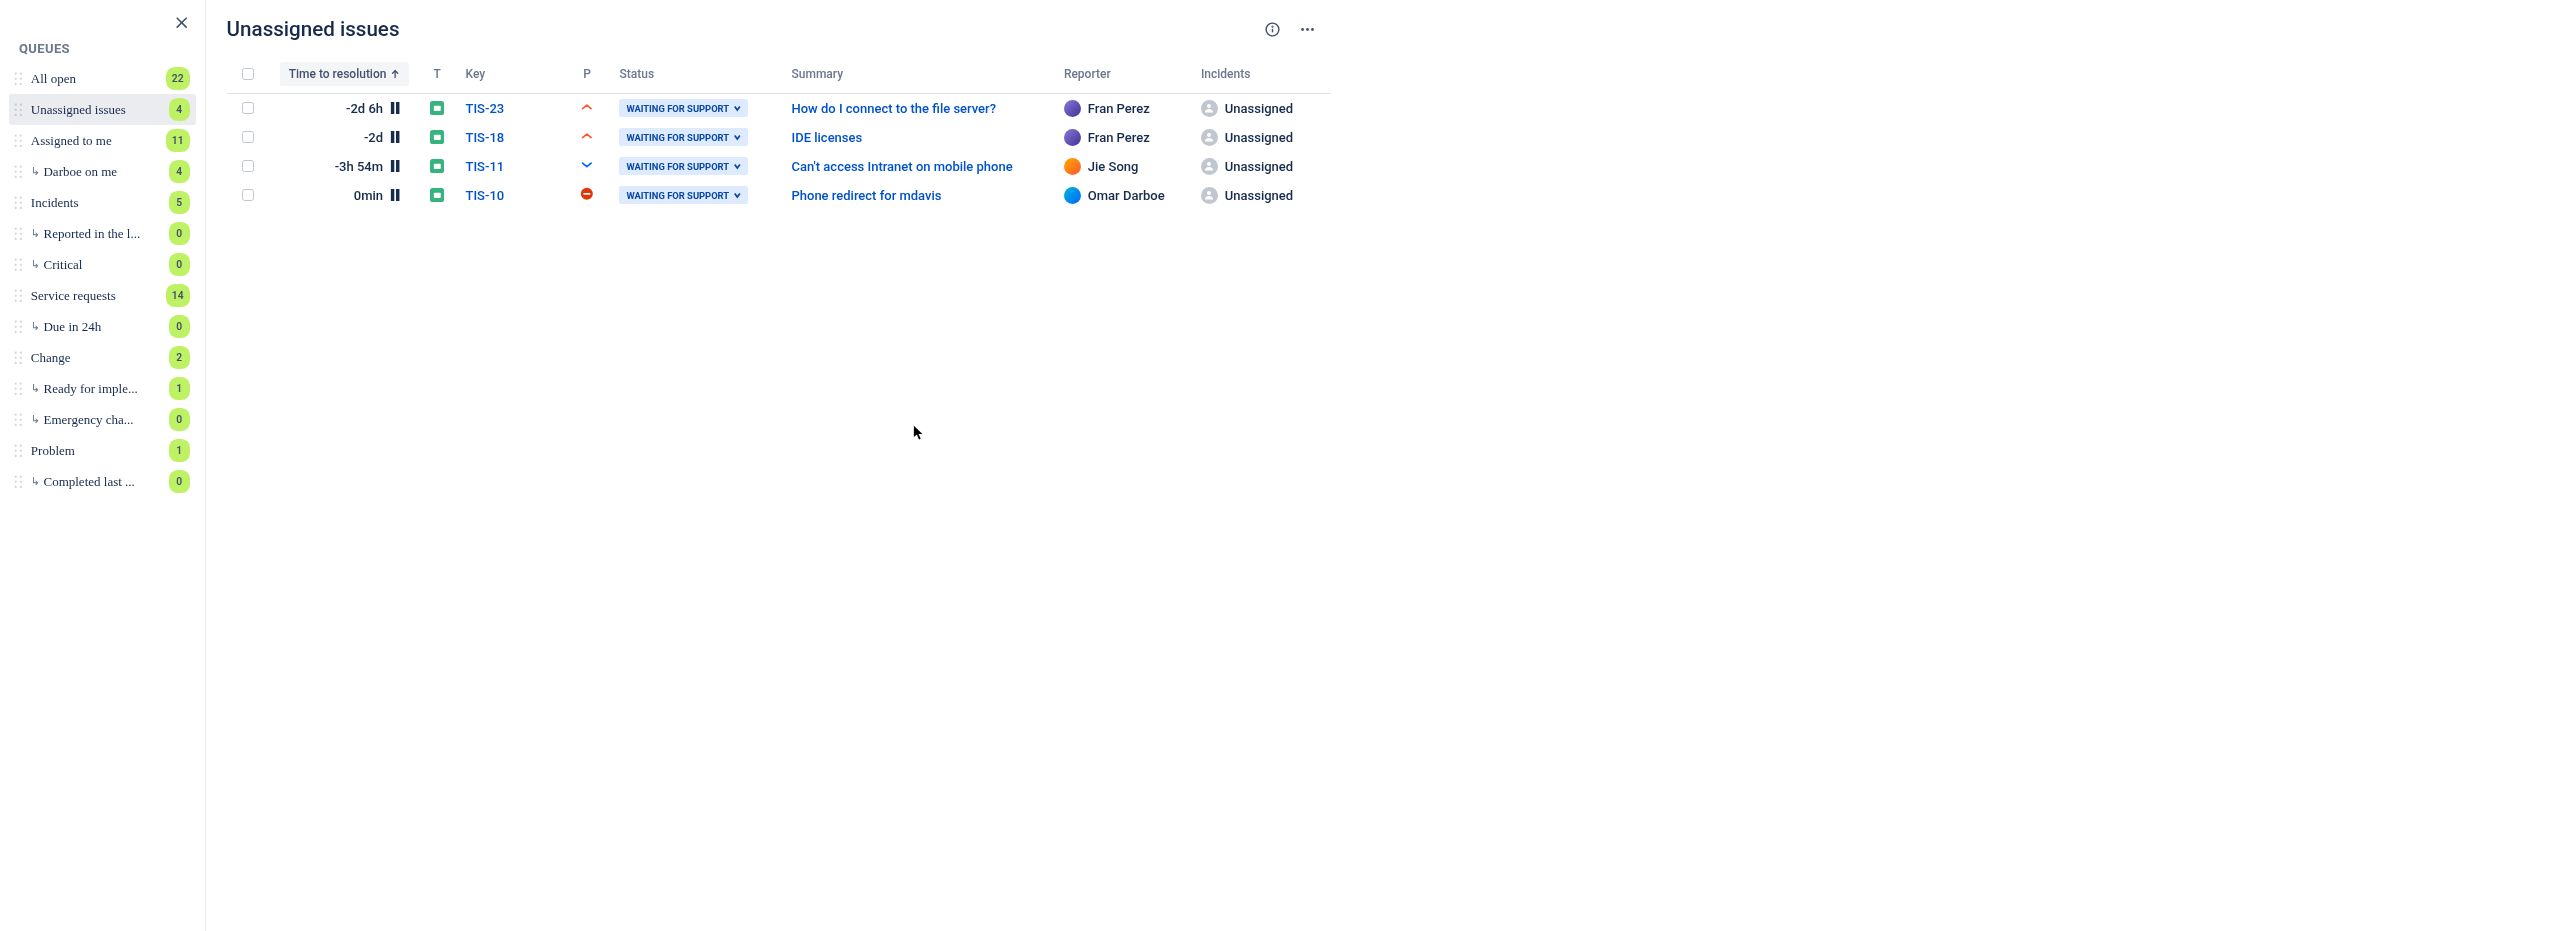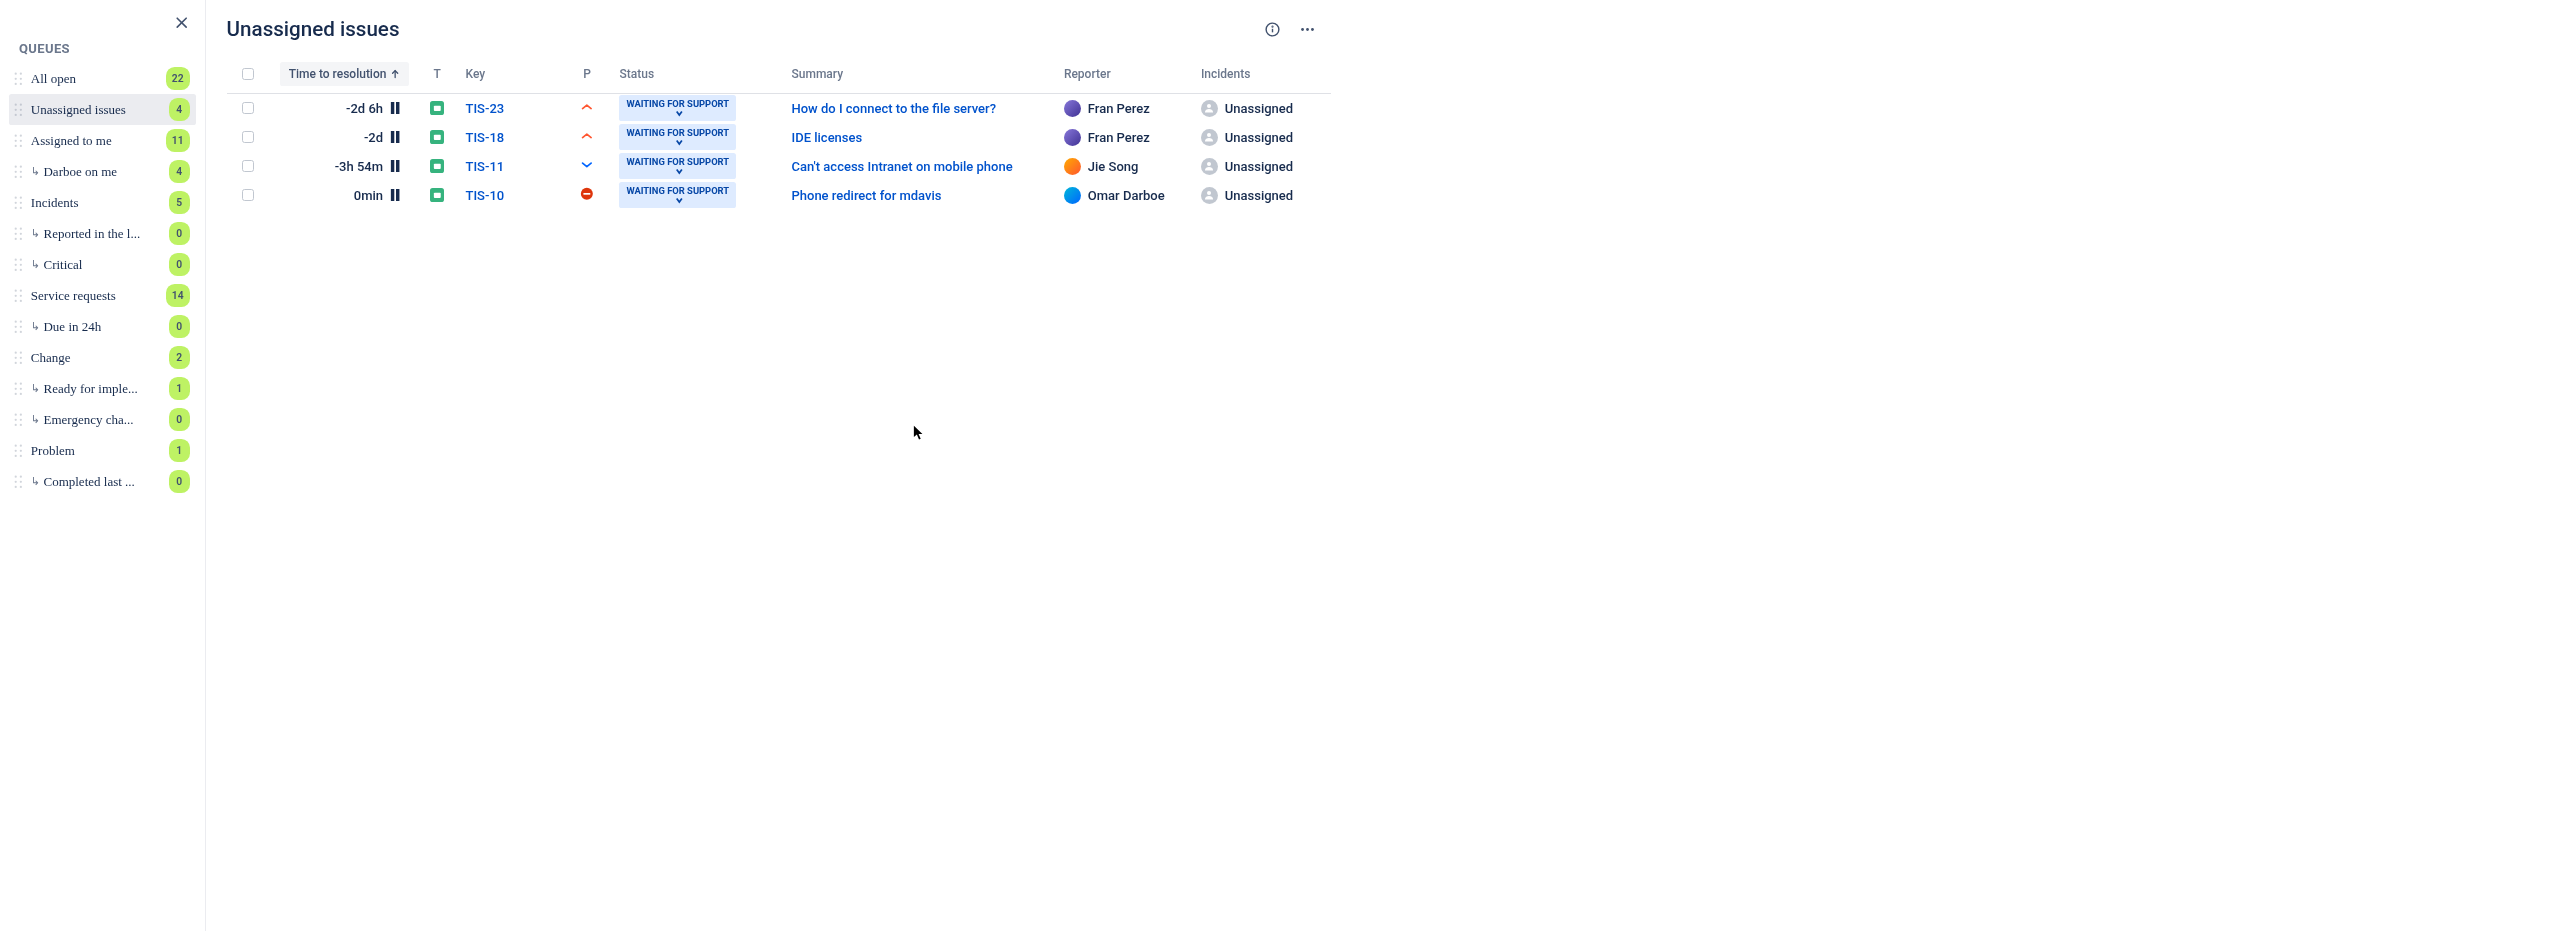--- a/index.html
+++ b/index.html
@@ -183,21 +183,20 @@
       display: inline-flex;
       align-items: center;
       background: #DEEBFF;
       color: #0747A6;
       font-size: 9.4px;
       font-weight: 700;
       padding: 3.4px 6.9px;
       border-radius: 2.6px;
       cursor: pointer;
       white-space: nowrap;
-      flex-direction: column;
     }
     .status-lozenge .chev { margin-left: 3.4px; }
     .summary-link { color: #0052CC; text-decoration: none; cursor: pointer; font-size: 13px;}
     .reporter { display: flex; align-items: center; gap: 6.9px; font-size: 13px;}
     .avatar {
       width: 17px; height: 17px; border-radius: 50%;
       background: #C1C7D0; display:flex; align-items:center; justify-content:center;
       font-size: 8.6px; color:#fff; flex-shrink:0;
     }
     .avatar.a1 { background: linear-gradient(135deg,#8777D9,#403294);}

